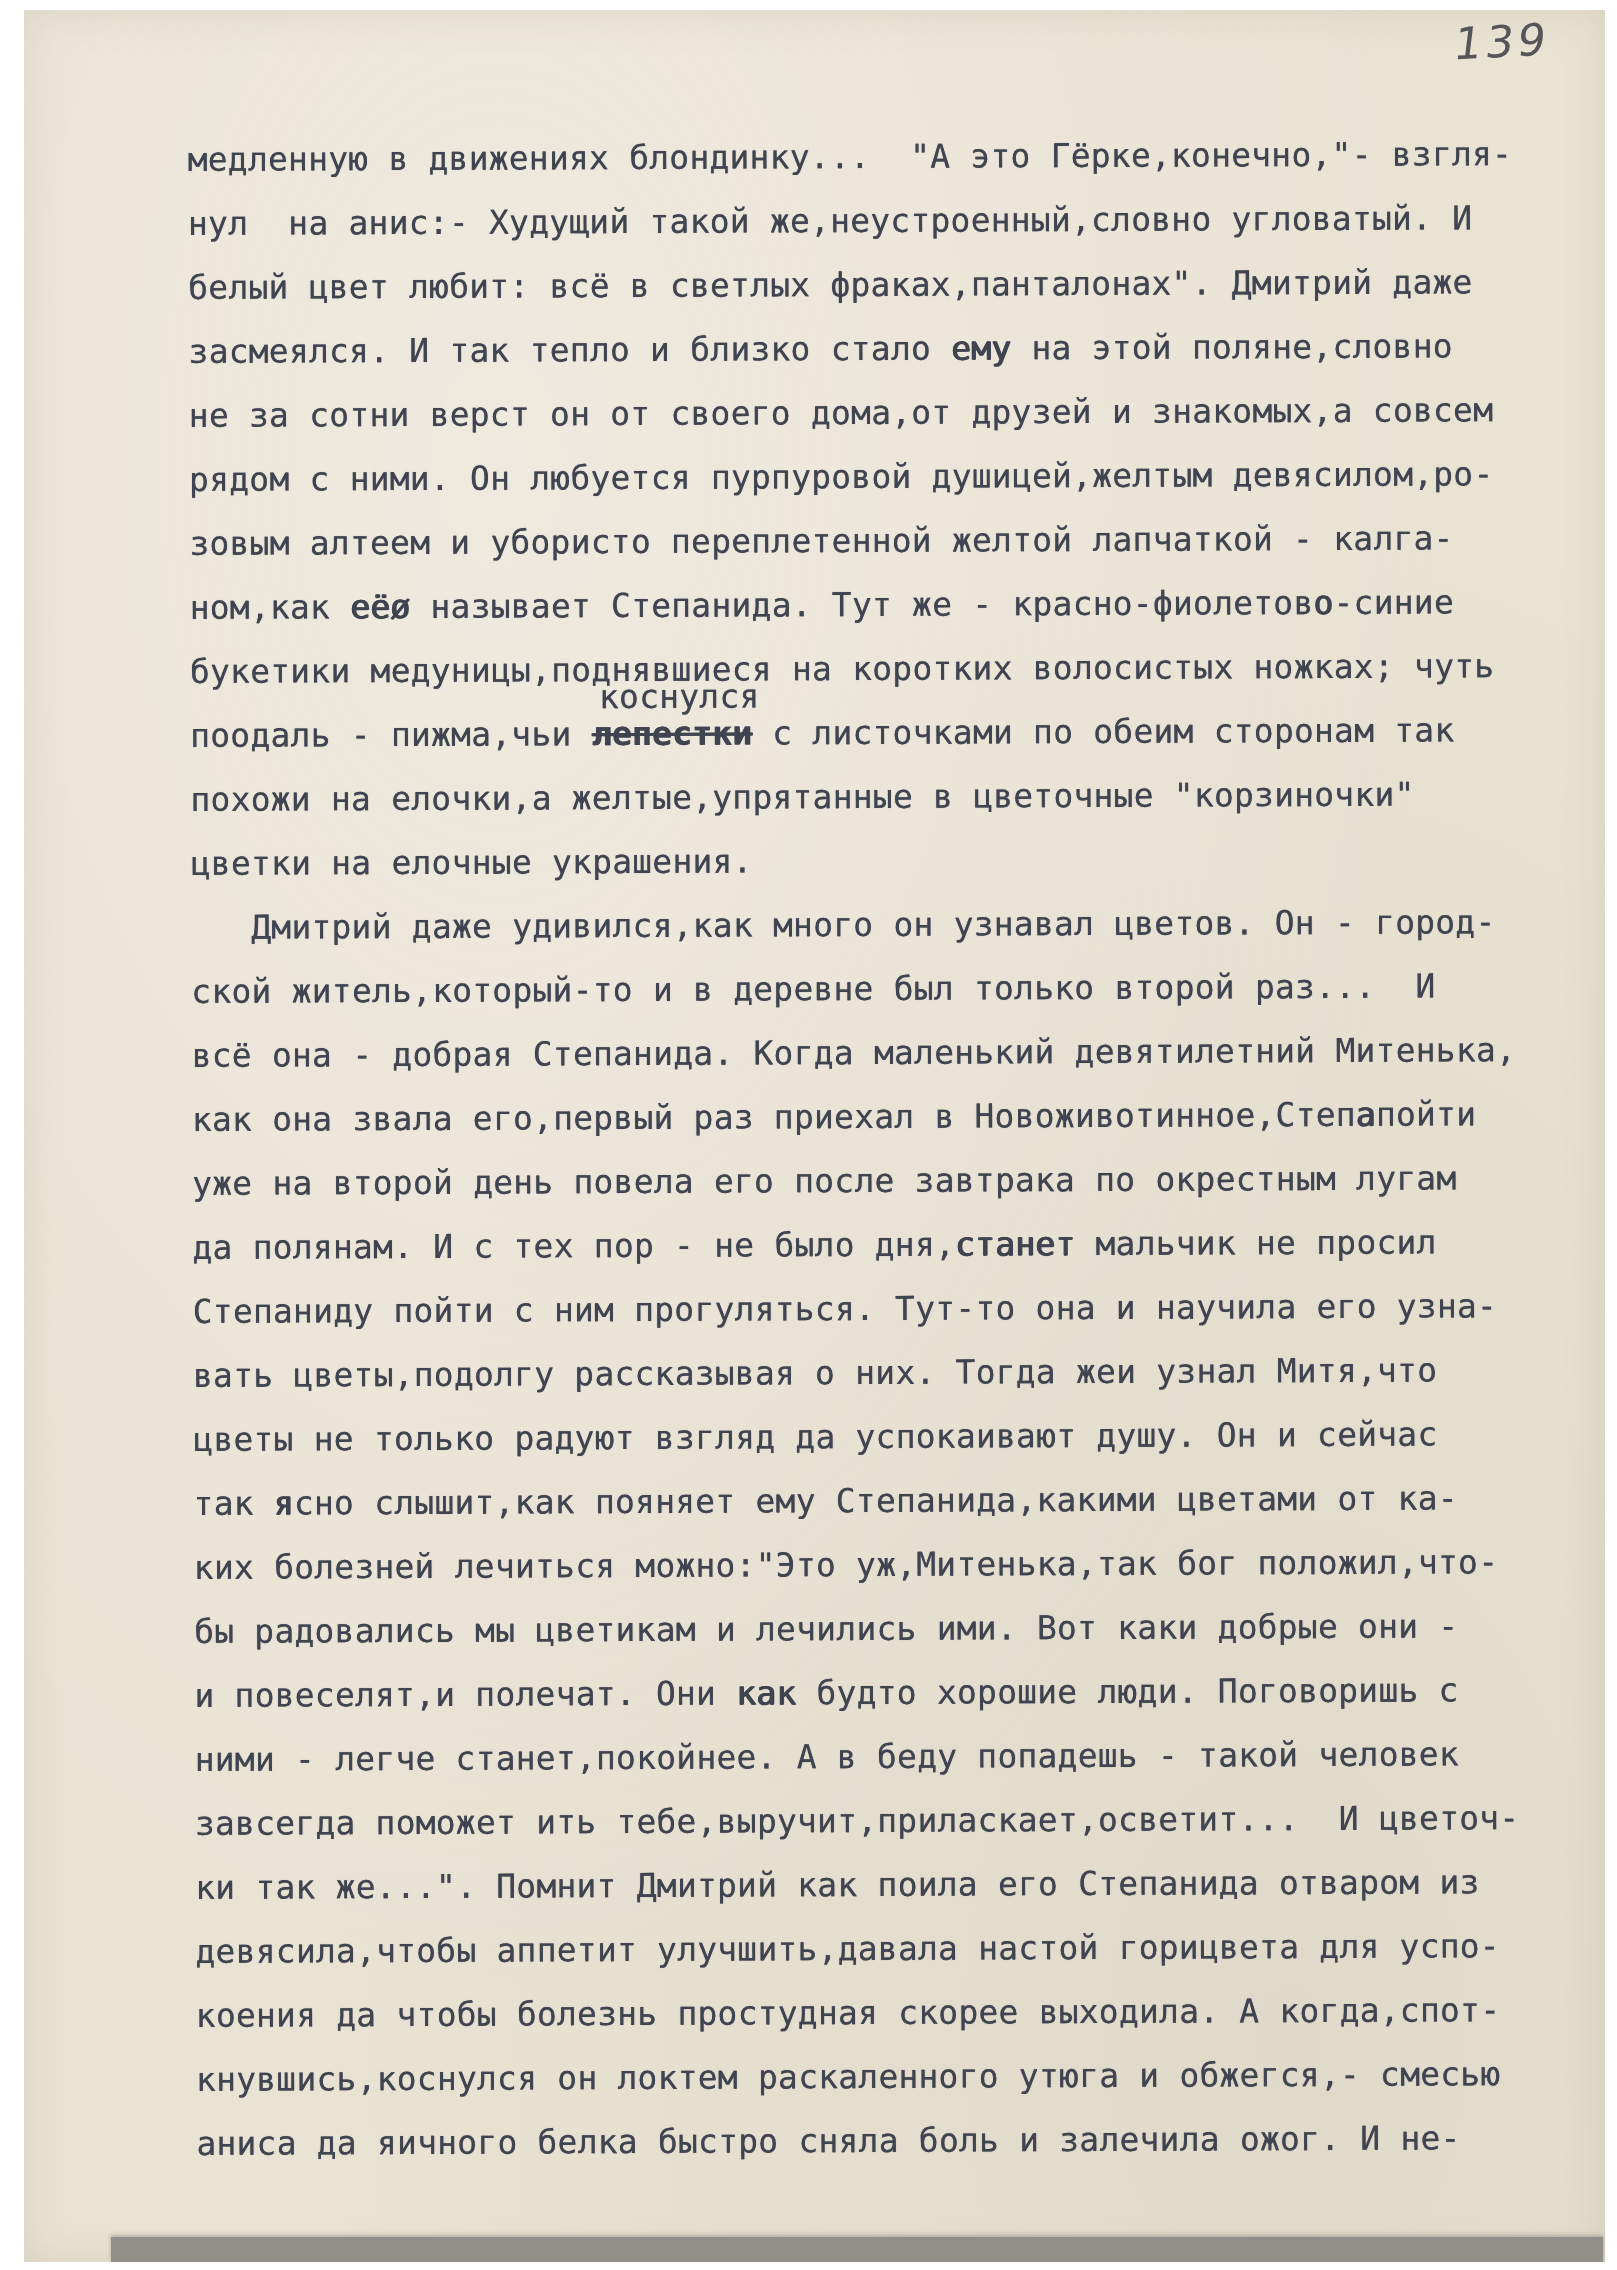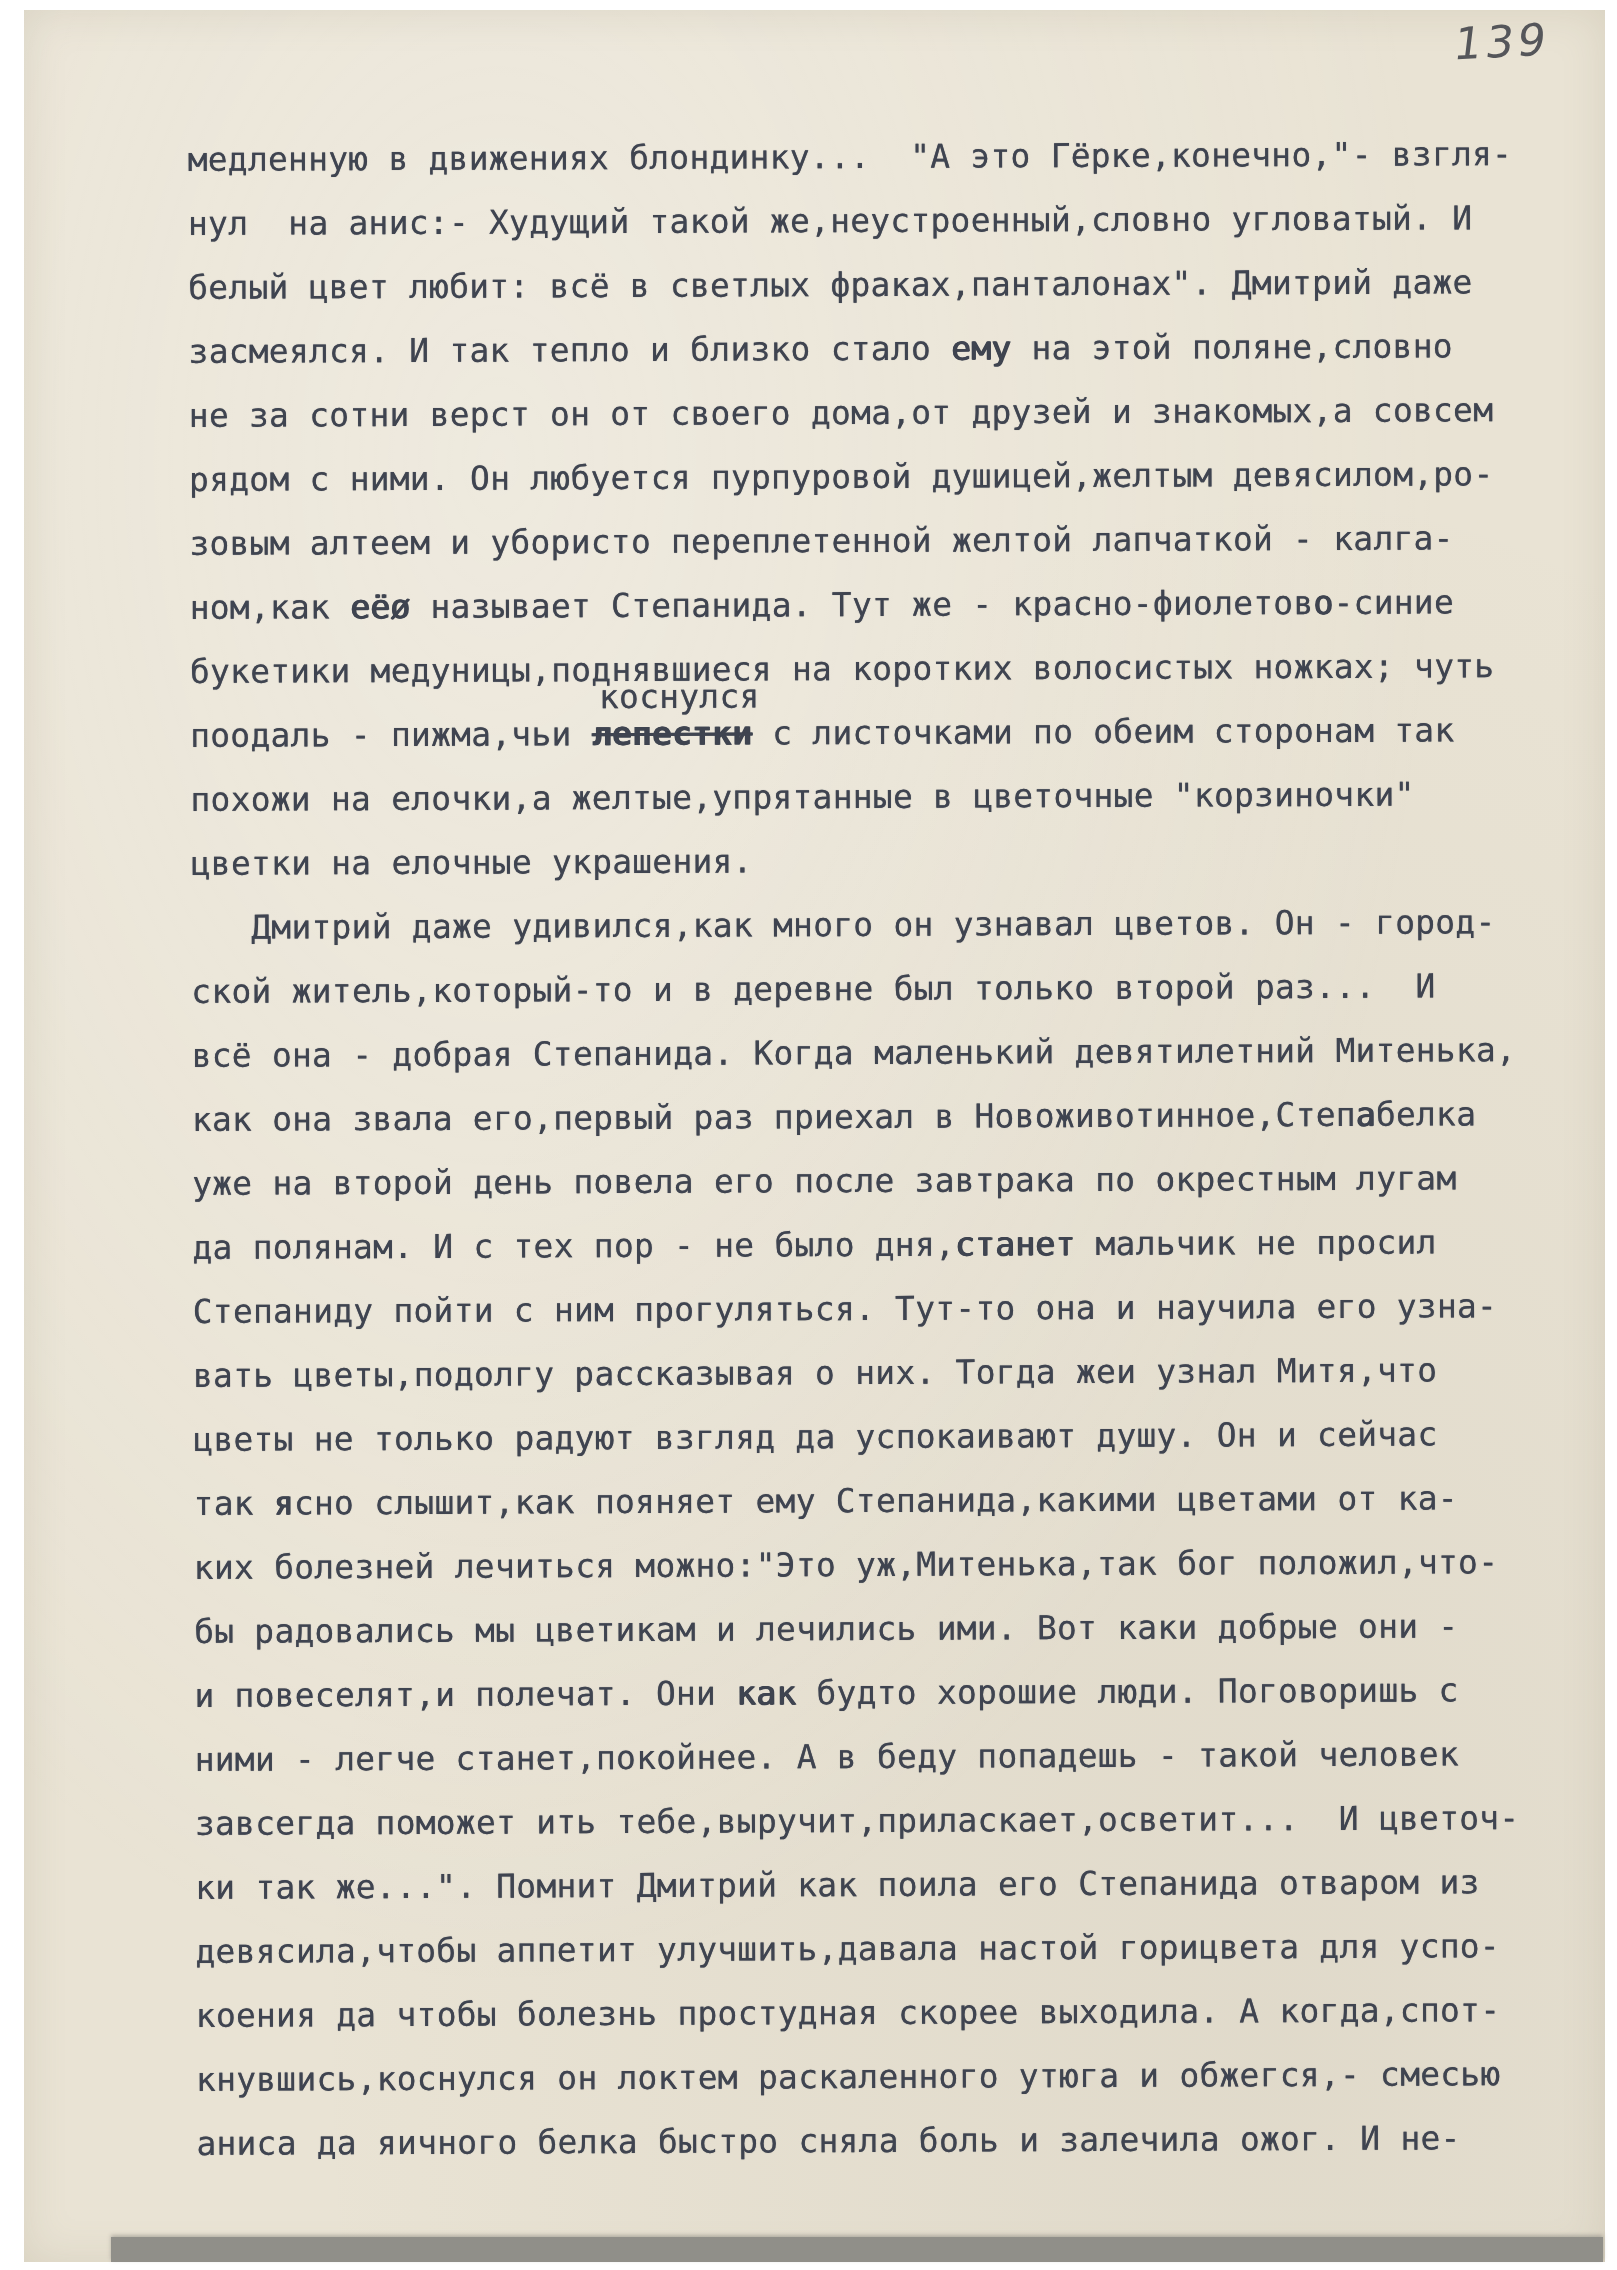--- a/index.html
+++ b/index.html
@@ -94,21 +94,21 @@
         <div class="line"><span class="seg">рядом с ними. Он любуется пурпуровой душицей,желтым девясилом,ро-</span></div>
         <div class="line"><span class="seg">зовым алтеем и убористо переплетенной желтой лапчаткой - калга-</span></div>
         <div class="line"><span class="seg">ном,как </span><span class="seg ov">еёø</span><span class="seg"> называет Степанида. Тут же - красно-фиолетов</span><span class="seg ov">о</span><span class="seg">-синие</span></div>
         <div class="line"><span class="seg">букетики медуницы,поднявшиеся на коротких волосистых ножках; чуть</span></div>
         <div class="line"><span class="seg">поодаль - пижма,чьи </span><span class="seg strike">лепестки<span class="above">коснулся</span></span><span class="seg"> с листочками по обеим сторонам так</span></div>
         <div class="line"><span class="seg">похожи на елочки,а желтые,упрятанные в цветочные "корзиночки"</span></div>
         <div class="line"><span class="seg">цветки на елочные украшения.</span></div>
         <div class="line"><span class="seg">   Дмитрий даже удивился,как много он узнавал цветов. Он - город-</span></div>
         <div class="line"><span class="seg">ской житель,который-то и в деревне был только второй раз...  И</span></div>
         <div class="line"><span class="seg">всё она - добрая Степанида. Когда маленький девятилетний Митенька,</span></div>
-        <div class="line"><span class="seg">как она звала его,первый раз приехал в Новоживотинное,Степ</span><span class="seg ov">а</span><span class="seg">белка</span></div>
+        <div class="line"><span class="seg">как она звала его,первый раз приехал в Новоживотинное,Степ</span><span class="seg ov">а</span><span class="seg">пойти</span></div>
         <div class="line"><span class="seg">уже на второй день повела его после завтрака по окрестным лугам</span></div>
         <div class="line"><span class="seg">да полянам. И с тех пор - не было дня,</span><span class="seg ov">станет</span><span class="seg"> мальчик не просил</span></div>
         <div class="line"><span class="seg">Степаниду пойти с ним прогуляться. Тут-то она и научила его узна-</span></div>
         <div class="line"><span class="seg">вать цветы,подолгу рассказывая о них. Тогда жеи узнал Митя,что</span></div>
         <div class="line"><span class="seg">цветы не только радуют взгляд да успокаивают душу. Он и сейчас</span></div>
         <div class="line"><span class="seg">так </span><span class="seg ov">я</span><span class="seg">сно слышит,как пояняет ему Степанида,какими цветами от ка-</span></div>
         <div class="line"><span class="seg">ких болезней лечиться можно:"Это уж,Митенька,так бог положил,что-</span></div>
         <div class="line"><span class="seg">бы радовались мы цветикам и лечились ими. Вот каки добрые они -</span></div>
         <div class="line"><span class="seg">и повеселят,и полечат. Они </span><span class="seg ov">как</span><span class="seg"> будто хорошие люди. Поговоришь с</span></div>
         <div class="line"><span class="seg">ними - легче станет,покойнее. А в беду попадешь - такой человек</span></div>

